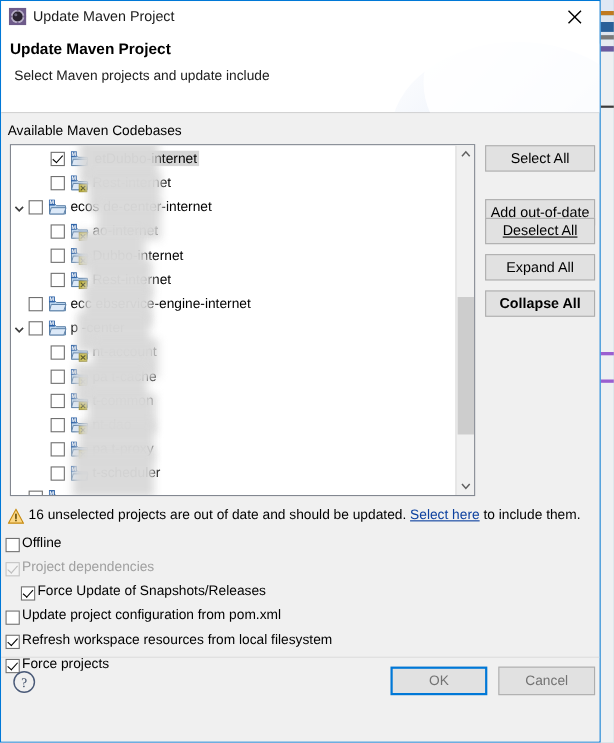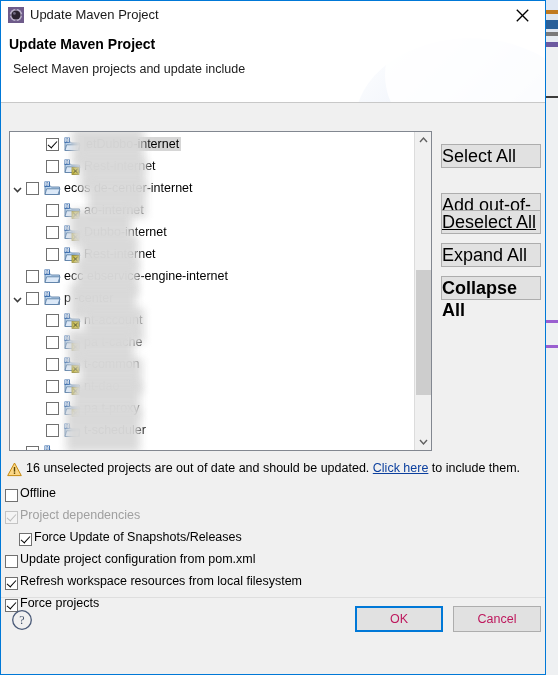--- a/index.html
+++ b/index.html
@@ -229,26 +229,25 @@
   
   .side-btn {
     position: absolute;
     left: 440px;
     width: 100px;
     height: 24px;
     background: #e1e1e1;
     border: 1px solid #adadad;
     box-sizing: border-box;
     font-family: "Liberation Sans", sans-serif;
-    font-size: 18px;
+    font-size: 13px;
     color: #000;
-    text-align: left;
+    text-align: center;
     line-height: 22px;
     cursor: default;
-    margin-top: 12px;
   }
 
   
   #warn-row {
     position: absolute;
     left: 6px; top: 358px;
     height: 18px;
     white-space: nowrap;
   }
   #warn-icon { position: absolute; left:0; top:1px; width:15px; height:15px; }
@@ -309,21 +308,21 @@
   }
   .foot-btn {
     position: absolute;
     top: 503px;
     width: 88px; height: 26px;
     background: #e1e1e1;
     border: 1px solid #adadad;
     box-sizing: border-box;
     font-family: "Liberation Sans", sans-serif;
     font-size: 12.5px;
-    color: #be185d;
+    color: #737373;
     text-align: center;
     line-height: 24px;
     cursor: default;
   }
   #ok-button {
     left: 354px;
     border: 2px solid #0078d7;
     line-height: 22px;
   }
   #cancel-button { left: 452px; }
@@ -373,20 +372,21 @@
 
   <div id="header">
     <div id="header-swoosh"></div>
     <div id="header-swoosh2"></div>
     <div id="header-title">Update Maven Project</div>
     <div id="header-sub">Select Maven projects and update include</div>
   </div>
 
   <div id="body">
 
+    <div id="list-label">Available Maven Codebases</div>
 
     <div id="tree-box">
       <div id="tree-rows">
           <div class="tree-row sel">
             <span class="cb checked" style="left: 36px;"></span>
             <span class="picon" style="left: 54px;"><svg width="17" height="16" viewBox="0 0 17 16">
                 <path d="M1 4.5 L6 4.5 L7.3 6 L15.5 6 L15.5 13.5 L1 13.5 Z" fill="#bcd6f0" stroke="#5b7fa6" stroke-width="0.9"></path>
                 <path d="M2.6 7.8 L16 7.8 L14 13.5 L1 13.5 Z" fill="#dce9f8" stroke="#5b7fa6" stroke-width="0.9"></path>
                 <rect x="0.5" y="0.5" width="5.4" height="5.4" fill="#2f64a8"></rect>
                 <text x="3.2" y="4.9" font-family="Liberation Sans, sans-serif" font-size="5" font-weight="bold" fill="#ffffff" text-anchor="middle">M</text>
@@ -596,21 +596,21 @@
       </div>
 
     <div id="warn-row">
       <span id="warn-icon">
         <svg width="15" height="15" viewBox="0 0 15 15">
           <path d="M7.5 1 L14.3 13.6 L0.7 13.6 Z" fill="#fbd786" stroke="#c68a10" stroke-width="1"></path>
           <rect x="6.8" y="5" width="1.4" height="4.7" fill="#5a4300"></rect>
           <rect x="6.8" y="10.4" width="1.4" height="1.5" fill="#5a4300"></rect>
         </svg>
       </span>
-      <span id="warn-text"><span>16 unselected projects are out of date and should be updated. </span><span id="warn-link">Click here</span><span> to include them.</span></span>
+      <span id="warn-text"><span>16 unselected projects are out of date and should be updated. </span><span id="warn-link">Select here</span><span> to include them.</span></span>
     </div>
 
     <div id="options">
         <div class="opt" style="left: 4px; top: 383px;">
           <span class="ocb"></span>
           <span class="olbl">Offline</span>
         </div>
         <div class="opt disabled" style="left: 4px; top: 405px;">
           <span class="ocb checked"></span>
           <span class="olbl">Project dependencies</span>

